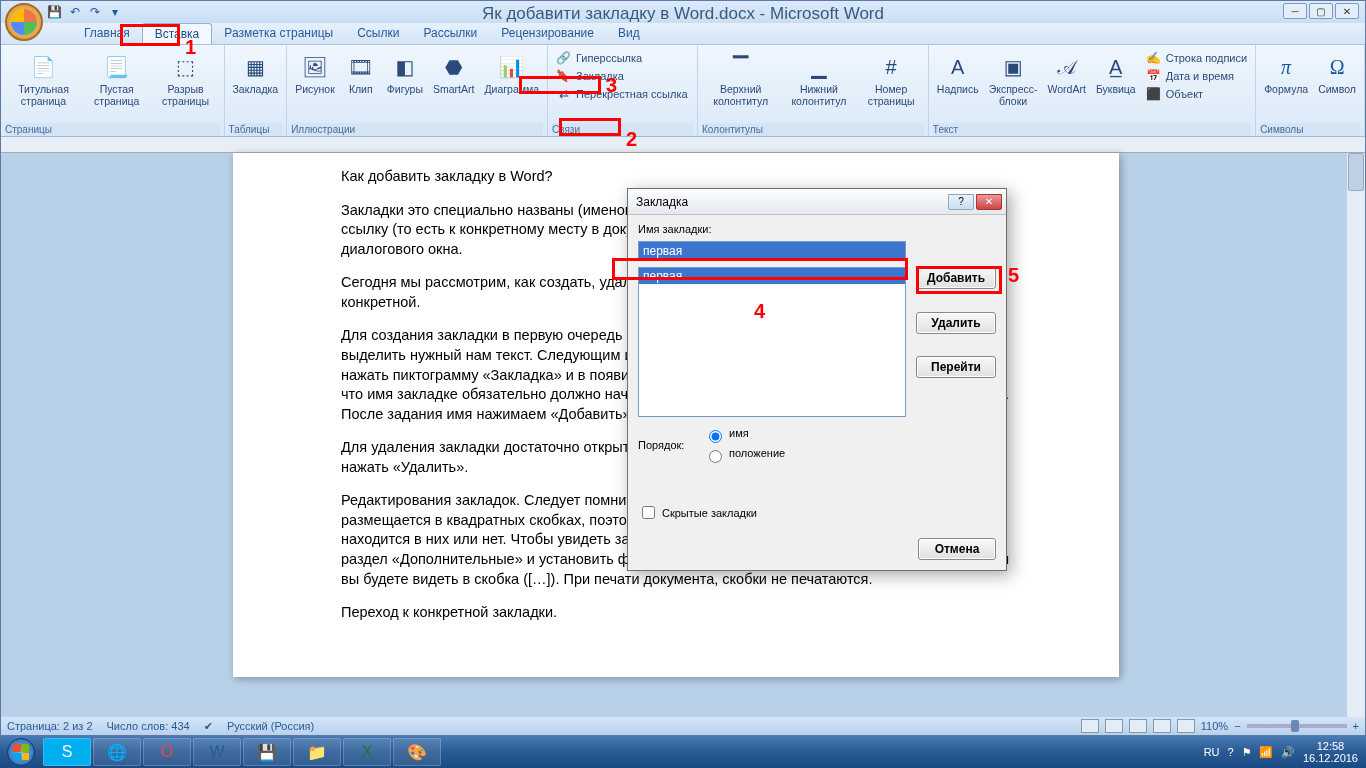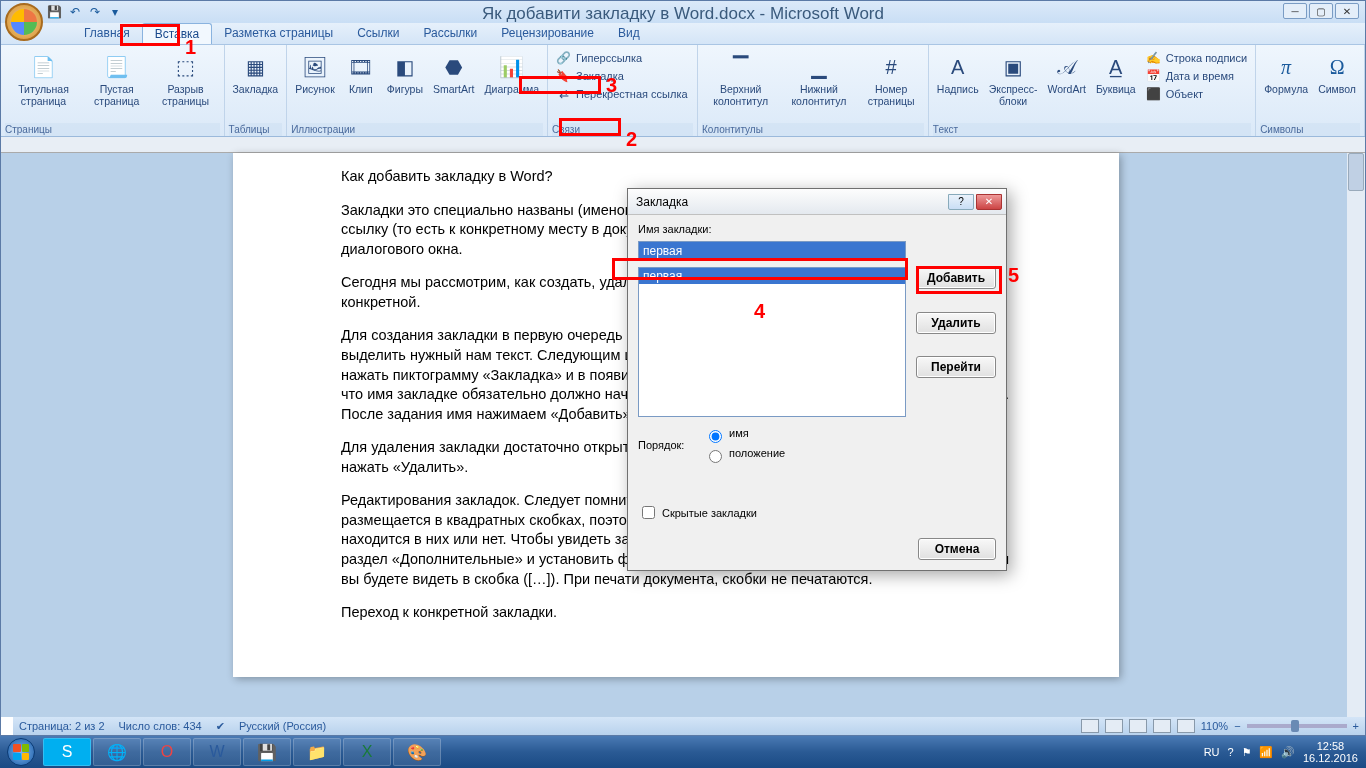--- a/index.html
+++ b/index.html
@@ -25,21 +25,21 @@
   .ricon-sm { width:16px; height:16px; font-size:12px; display:inline-flex; align-items:center; justify-content:center;}
   .rbtn-h { display:flex; align-items:center; gap:4px; padding:1px 4px; font-size:11px; color:#2a4a7c; cursor:pointer; white-space:nowrap;}
   .vcol { display:flex; flex-direction:column; gap:0px;}
   .document-area { position:absolute; top:136px; bottom:18px; left:0; right:0; background:#b8d0e8; overflow:hidden;}
   .ruler-h { height:16px; background:#e8eef5; border-bottom:1px solid #aaa;}
   .page-wrap { position:absolute; left:232px; top:16px; width:886px; background:#fff; box-shadow:2px 2px 8px rgba(0,0,0,.3); padding:14px 108px 40px; }
   .doc-text { font-family: Georgia, 'Times New Roman', serif; font-size: 14.5px; line-height:1.35; color:#000;}
   .doc-text p { margin:0 0 14px 0;}
   .scroll-v { position:absolute; right:0; top:16px; bottom:0; width:18px; background:#e4ecf5;}
   .scroll-thumb { position:absolute; top:0; width:16px; left:1px; height:38px; background:#c0d0e4; border:1px solid #9ab; border-radius:2px;}
-  .statusbar { position:absolute; bottom:0; left:12px; right:0; height:18px; background:linear-gradient(#d4e5f7,#b8d2ed); display:flex; align-items:center; font-size:11px; color:#2a5a9c; padding:0 6px; gap:14px; justify-content:space-between;}
+  .statusbar { position:absolute; bottom:0; left:0; right:0; height:18px; background:linear-gradient(#d4e5f7,#b8d2ed); display:flex; align-items:center; font-size:11px; color:#2a5a9c; padding:0 6px; gap:14px; justify-content:space-between;}
   .status-left { display:flex; gap:14px;}
   .status-right { display:flex; gap:6px; align-items:center;}
   .view-btn { width:18px; height:14px; border:1px solid #89a; background:#e4ecf5;}
   .zoom-slider { width:100px; height:4px; background:#aac; position:relative;}
   .zoom-handle { position:absolute; left:44px; top:-4px; width:8px; height:12px; background:#6a8ab4; border-radius:2px;}
 
   .dialog { position:absolute; left:627px; top:188px; width:380px; background:#f0f0f0; border:1px solid #707070; box-shadow:4px 4px 16px rgba(0,0,0,.35); font-size:11px;}
   .dlg-title { height:26px; background:linear-gradient(#fdfdfd,#e4e9ef); display:flex; align-items:center; justify-content:space-between; padding:0 4px 0 8px; border-bottom:1px solid #c0c0c0;}
   .dlg-title-text { font-size:12px;}
   .dlg-ctrl { display:flex; gap:2px;}

